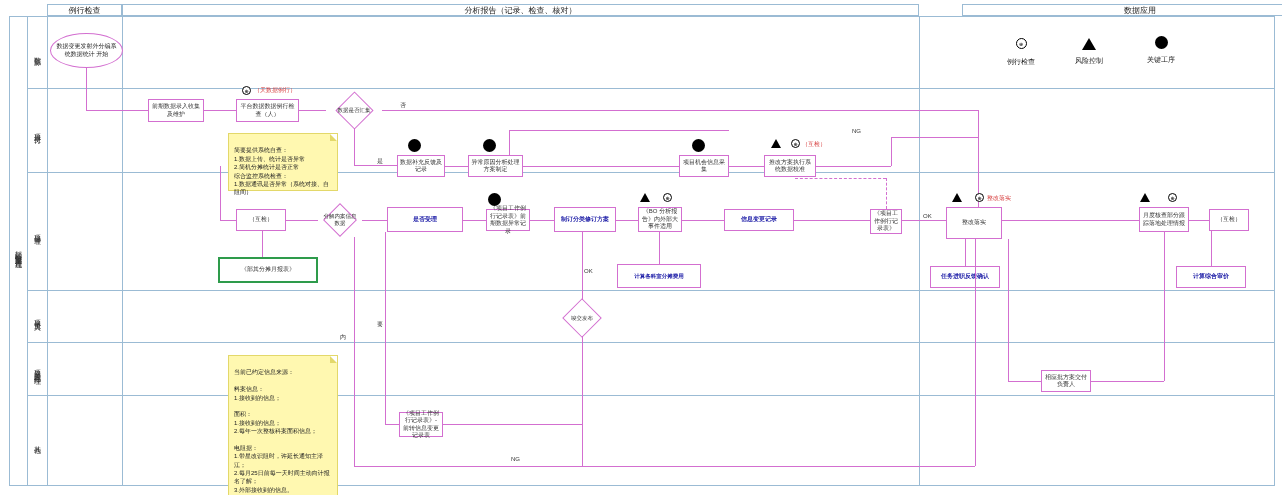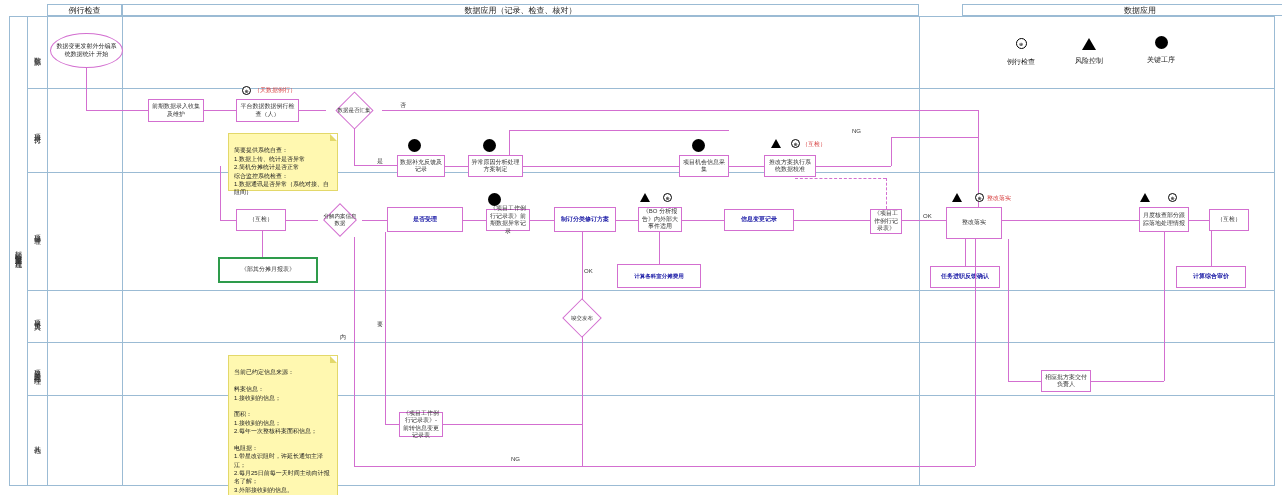--- a/index.html
+++ b/index.html
@@ -40,21 +40,21 @@
 </style>
 </head>
 <body>
 
 <div id="canvas">
 
   <div class="abs col-head" style="left:47px;top:4px;width:75px;height:12px;">
     <span>例行检查</span>
   </div>
   <div class="abs col-head" style="left:122px;top:4px;width:797px;height:12px;">
-    <span>数据应用（记录、检查、核对）</span>
+    <span>分析报告（记录、检查、核对）</span>
   </div>
   <div class="abs col-head" style="left:919px;top:4px;width:356px;height:12px;margin-left:43px;">
     <span>数据应用</span>
   </div>
 
   <div class="abs lane-frame" style="left:9px;top:16px;width:1266px;height:470px;"></div>
 
   <div class="abs vline" style="left:122px;top:16px;height:470px;"></div>
   <div class="abs vline" style="left:919px;top:16px;height:470px;"></div>
 

